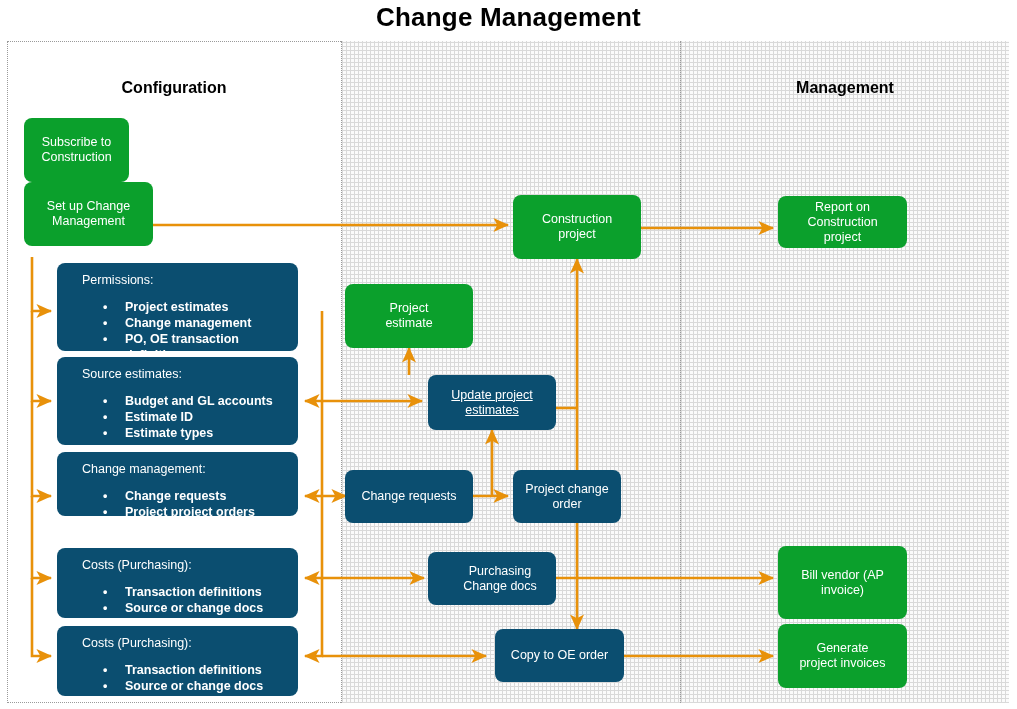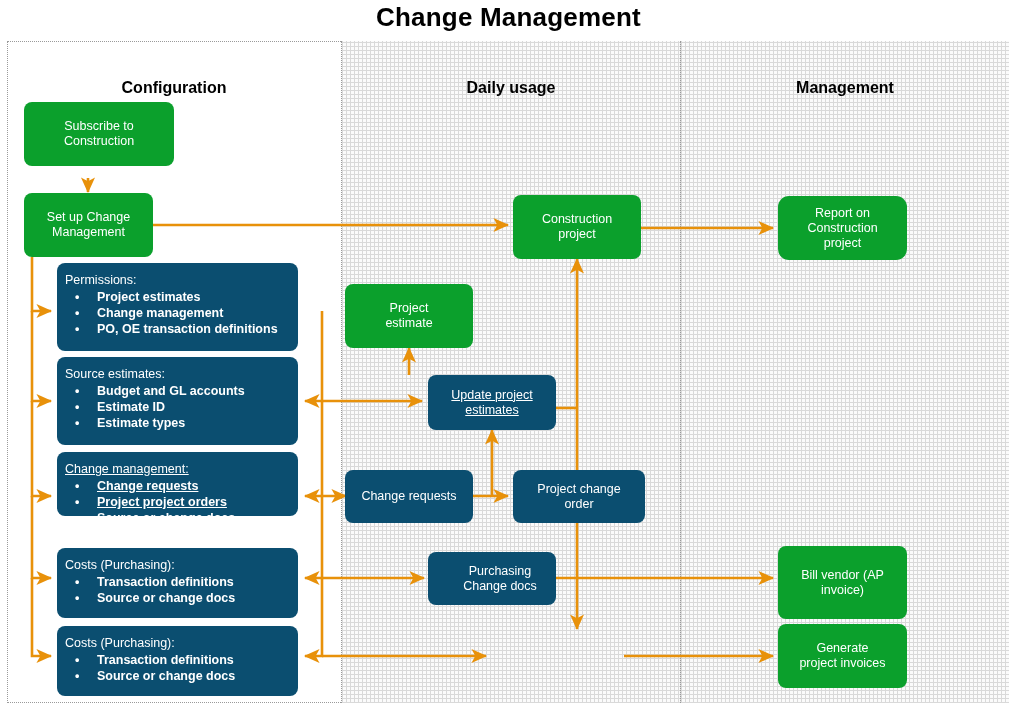--- a/index.html
+++ b/index.html
@@ -57,24 +57,24 @@
     text-align:center;
     font-size:12.5px;
     line-height:15px;
     z-index:5;
   }
   .node.green{background:#0ba02c;}
   .node.blue{background:#0b4e70;}
   .node.list{
     display:block;
     text-align:left;
-    padding:9px 10px 8px 8px;
+    padding:9px 10px 8px 25px;
   }
   .node.list .hdr{font-size:12.5px;line-height:16px;margin:0 0 1px 0;}
-  .node.list ul{margin:0;padding:0 0 0 10px;list-style:none;}
+  .node.list ul{margin:11px;padding:0 0 0 10px;list-style:none;}
   .node.list li{
     font-size:12.5px;line-height:16px;font-weight:bold;
     position:relative;padding-left:22px;
   }
   .node.list li:before{
     content:"\2022";position:absolute;left:0;top:0;font-weight:bold;
   }
 
   
   #wires{position:absolute;left:0;top:0;width:1017px;height:709px;z-index:2;}
@@ -84,21 +84,20 @@
 
 <div id="root">
 
   <div class="title">Change Management</div>
 
   <div class="lane-frame"></div>
   <div class="lane lane-daily shaded"></div>
   <div class="lane lane-report shaded"></div>
 
   <div class="lane-label lbl-config">Configuration</div>
-  <div class="lane-label lbl-daily">Daily usage</div>
   <div class="lane-label lbl-report">Management</div>
 
   <svg id="wires" viewBox="0 0 1017 709" xmlns="http://www.w3.org/2000/svg">
     <defs>
       <marker id="ah" markerWidth="7" markerHeight="7" refX="5.6" refY="3.1" orient="auto" markerUnits="strokeWidth">
         <path d="M0,0.4 L6,3.1 L0,5.8 L1.5,3.1 Z" fill="#e8910a"></path>
       </marker>
     </defs>
     <g fill="none" stroke="#e8910a" stroke-width="2.6" marker-end="url(#ah)">
 
@@ -138,25 +137,25 @@
       <path d="M577,470 L577,259"></path>
 
       <path d="M577,523 L577,629"></path>
 
       <path d="M556,578 L773,578"></path>
 
       <path d="M624,656 L773,656"></path>
     </g>
   </svg>
 
-  <div class="node green" style="left:24px;top:102px;width:150px;height:64px;">
+  <div class="node green" style="left:24px;top:118px;width:105px;height:64px;">
     <span>Subscribe to<br>Construction</span>
   </div>
 
-  <div class="node green" style="left:24px;top:193px;width:129px;height:64px;align-items:center;">
+  <div class="node green" style="left:24px;top:182px;width:129px;height:64px;align-items:center;">
     <span>Set up Change<br>Management</span>
   </div>
 
   <div class="node blue list" style="left:57px;top:263px;width:241px;height:88px;">
     <div class="hdr">Permissions:</div>
     <ul>
       <li>Project estimates</li>
       <li>Change management</li>
       <li>PO, OE transaction definitions</li>
     </ul>
@@ -164,21 +163,21 @@
 
   <div class="node blue list" style="left:57px;top:357px;width:241px;height:88px;">
     <div class="hdr">Source estimates:</div>
     <ul>
       <li>Budget and GL accounts</li>
       <li>Estimate ID</li>
       <li>Estimate types</li>
     </ul>
   </div>
 
-  <div class="node blue list" style="left:57px;top:452px;width:241px;height:64px;text-decoration:underline;">
+  <div class="node blue list" style="left:57px;top:452px;width:241px;height:64px;">
     <div class="hdr">Change management:</div>
     <ul>
       <li>Change requests</li>
       <li>Project project orders</li>
       <li>Source or change docs</li>
     </ul>
   </div>
 
   <div class="node blue list" style="left:57px;top:548px;width:241px;height:70px;">
     <div class="hdr">Costs  (Purchasing):</div>
@@ -205,30 +204,33 @@
   </div>
 
   <div class="node blue" style="left:428px;top:375px;width:128px;height:55px;text-decoration:underline;">
     <span>Update project<br>estimates</span>
   </div>
 
   <div class="node blue" style="left:345px;top:470px;width:128px;height:53px;">
     <span>Change requests</span>
   </div>
 
-  <div class="node blue" style="left:513px;top:470px;width:132px;height:53px;">
+  <div class="node blue" style="left:513px;top:470px;width:108px;height:53px;">
     <span>Project change<br>order</span>
   </div>
 
   <div class="node blue" style="left:428px;top:552px;width:128px;height:53px;padding-left:16px;">
     <span>Purchasing<br>Change docs</span>
   </div>
 
-
-  <div class="node green" style="left:778px;top:196px;width:129px;height:64px;border-radius:11px;">
+  <div class="node blue" style="left:495px;top:629px;width:129px;height:53px;">
+    <span>Copy to OE order</span>
+  </div>
+
+  <div class="node green" style="left:778px;top:196px;width:129px;height:52px;">
     <span>Report on<br>Construction<br>project</span>
   </div>
 
   <div class="node green" style="left:778px;top:546px;width:129px;height:73px;">
     <span>Bill vendor (AP<br>invoice)</span>
   </div>
 
   <div class="node green" style="left:778px;top:624px;width:129px;height:64px;">
     <span>Generate<br>project invoices</span>
   </div>

